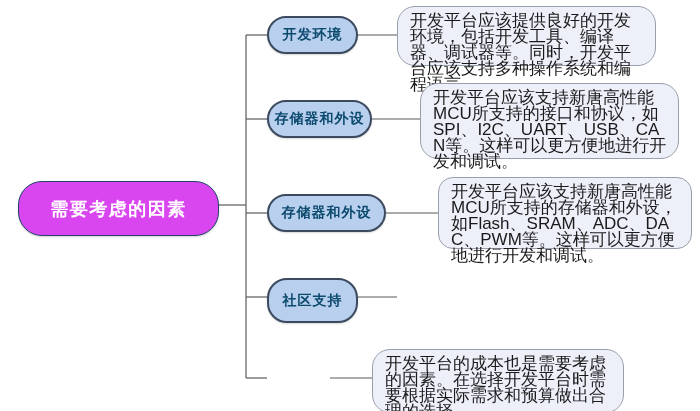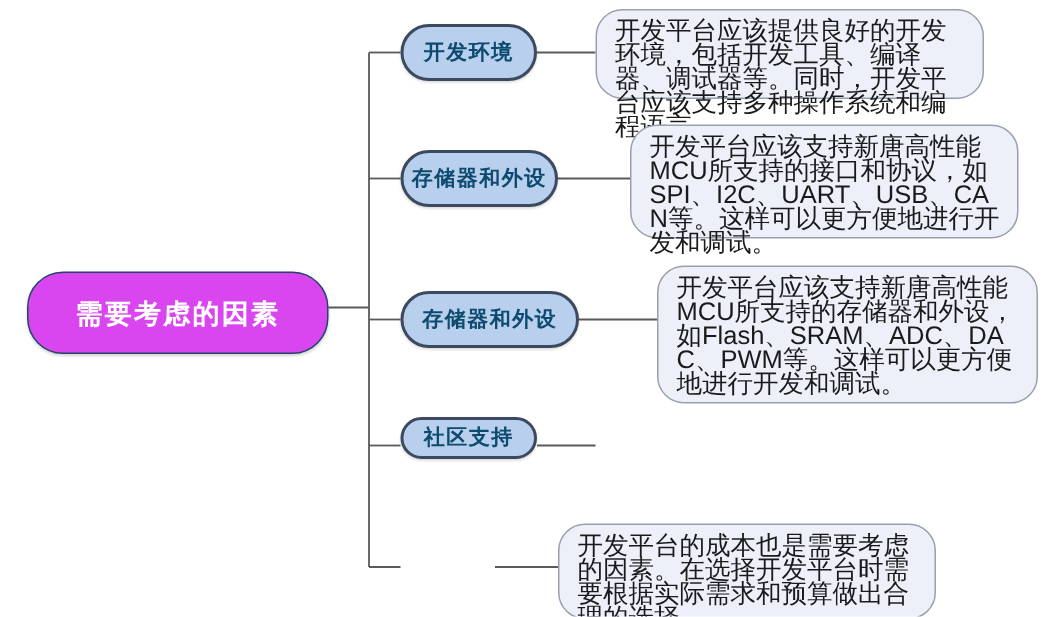--- a/index.html
+++ b/index.html
@@ -101,34 +101,34 @@
   </div>
 
   <div class="node branch" style="left:267px;top:100px;width:105px;height:38px;">
     <span class="branch-label">存储器和外设</span>
   </div>
 
   <div class="node branch" style="left:267px;top:194px;width:119px;height:38px;">
     <span class="branch-label">存储器和外设</span>
   </div>
 
-  <div class="node branch" style="left:267px;top:278px;width:91px;height:28px;">
+  <div class="node branch" style="left:267px;top:278px;width:91px;height:45px;">
     <span class="branch-label">社区支持</span>
   </div>
 
 
   <div class="node leaf" style="left:397px;top:6px;width:259px;height:60px;">
     <span class="leaf-text">开发平台应该提供良好的开发环境，包括开发工具、编译器、调试器等。同时，开发平台应该支持多种操作系统和编程语言。</span>
   </div>
 
   <div class="node leaf" style="left:420px;top:83px;width:259px;height:76px;">
     <span class="leaf-text">开发平台应该支持新唐高性能MCU所支持的接口和协议，如SPI、I2C、UART、USB、CAN等。这样可以更方便地进行开发和调试。</span>
   </div>
 
-  <div class="node leaf" style="left:438px;top:177px;width:254px;height:92px;">
+  <div class="node leaf" style="left:438px;top:177px;width:254px;height:72px;border-radius:15px;">
     <span class="leaf-text">开发平台应该支持新唐高性能MCU所支持的存储器和外设，如Flash、SRAM、ADC、DAC、PWM等。这样可以更方便地进行开发和调试。</span>
   </div>
 
 
   <div class="node leaf" style="left:372px;top:349px;width:252px;height:64px;">
     <span class="leaf-text">开发平台的成本也是需要考虑的因素。在选择开发平台时需要根据实际需求和预算做出合理的选择。</span>
   </div>
 
 </div>
 

